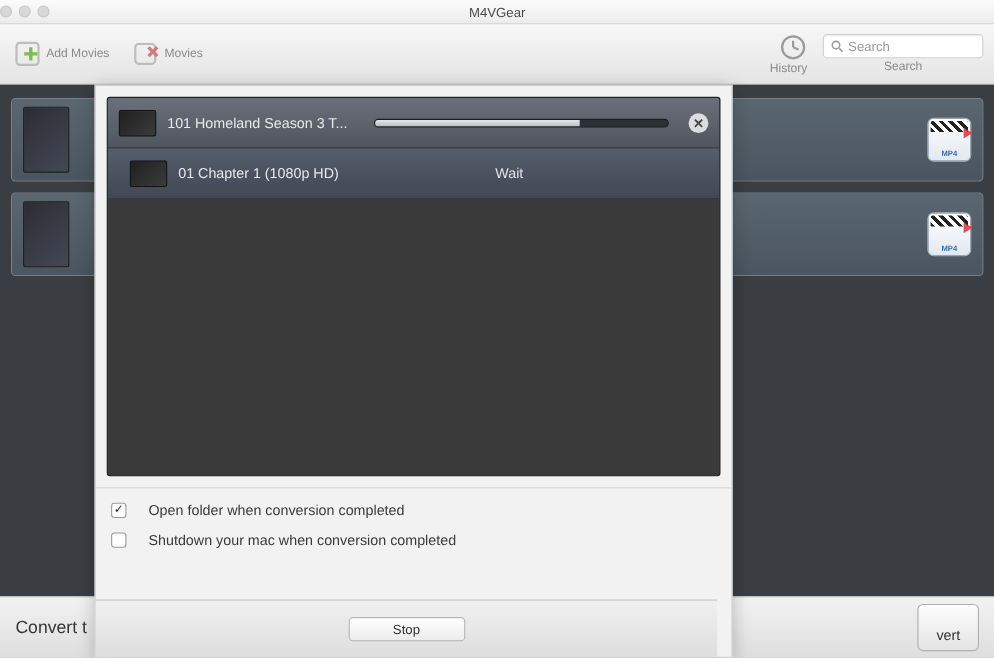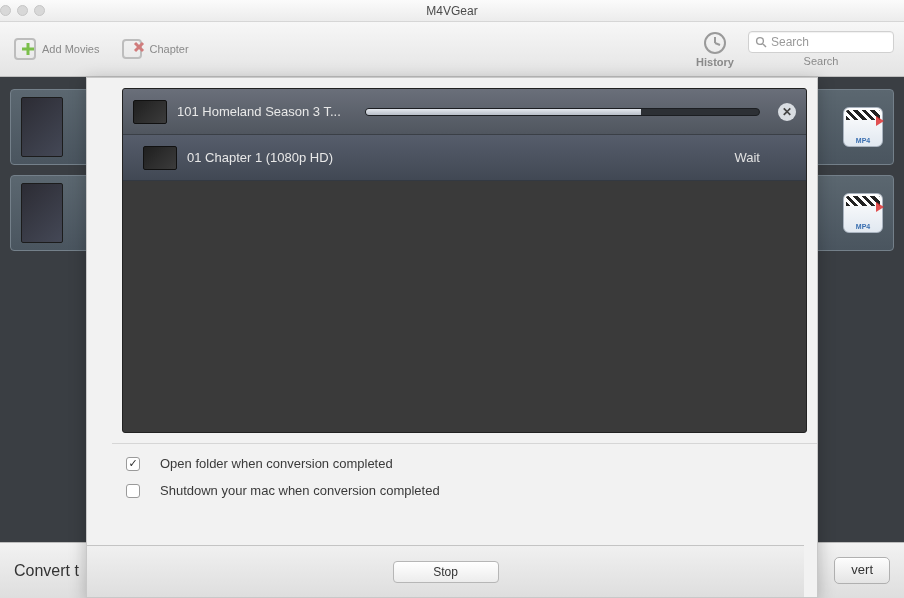--- a/index.html
+++ b/index.html
@@ -9,55 +9,55 @@
   .titlebar { height: 22px; background: linear-gradient(#fbfbfb,#ececec); display: flex; align-items: center; padding-left: 0; border-bottom: 1px solid #d6d6d6; position: relative; }
   .traffic { display:flex; gap:6px; }
   .dot { width:11px; height:11px; border-radius:50%; background:#d8d8d8; border:1px solid #c6c6c6; }
   .title { position:absolute; left:0; right:0; text-align:center; font-size:12px; color:#4a4a4a; }
 
   
   .toolbar { height: 55px; background: linear-gradient(#f7f7f7,#e4e4e4); border-bottom:1px solid #bfbfbf; display:flex; align-items:center; padding:0 10px; }
   .tool { display:flex; flex-direction:row; align-items:center; margin-right:18px; font-size:11px; color:#8a8a8a; }
   .tool svg { width:32px; height:28px; }
   .spacer { flex:1; }
-  .history { display:flex; flex-direction:column; align-items:center; font-size:11px; color:#8a8a8a; margin-right:14px;font-weight:bold; }
+  .history { display:flex; flex-direction:column; align-items:flex-end; font-size:11px; color:#8a8a8a; margin-right:14px; }
   .history svg { width:26px; height:26px; }
   .searchbox { width:146px; height:22px; background:#fff; border:1px solid #d0d0d0; border-radius:4px; display:flex; align-items:center; padding:0 6px; box-shadow:inset 0 1px 1px rgba(0,0,0,.06); }
   .searchbox svg { width:12px; height:12px; margin-right:4px; }
   .searchbox span.ph { color:#9a9a9a; font-size:12px; }
   .searchlbl { text-align:center; font-size:11px; color:#8a8a8a; margin-top:2px; }
 
   
   .main { position:relative; height: 465px; background:#3a3e43; }
   .row { position:absolute; left:10px; right:10px; height:76px; background:linear-gradient(#5b6770,#4a555f); border:1px solid #74808a; border-radius:4px; display:flex; align-items:center; padding:0 10px; }
   .row1 { top:12px; }
   .row2 { top:98px; }
   .poster { width:42px; height:60px; background:linear-gradient(135deg,#2c2c34,#444856); border:1px solid #1c1c1c; border-radius:2px; }
   .mp4 { margin-left:auto; width:40px; height:40px; background:linear-gradient(#ffffff,#e1e8f0); border-radius:6px; border:1px solid #aab4c0; position:relative; display:flex; flex-direction:column; justify-content:space-between; padding:2px; }
   .clap { height:10px; background:repeating-linear-gradient(45deg,#222 0 3px,#fff 3px 6px); border-radius:2px 2px 0 0; }
   .mp4lbl { font-size:7px; font-weight:bold; color:#3a6fb0; text-align:center; }
   .mp4 .arrow { position:absolute; right:-2px; top:8px; width:0;height:0;border-left:8px solid #d33; border-top:5px solid transparent; border-bottom:5px solid transparent; opacity:.85;}
 
   
   .footer { position:absolute; bottom:0; left:0; right:0; height:56px; background:linear-gradient(#f2f2f2,#dedede); border-top:1px solid #bcbcbc; display:flex; align-items:center; padding:0 14px; }
   .footer .ct { font-size:16px; color:#333; font-weight:500; }
-  .convertbtn { margin-left:auto; padding:4px 16px 6px; background:linear-gradient(#fdfdfd,#e4e4e4); border:1px solid #b0b0b0; border-radius:5px; font-size:13px; color:#333; box-shadow:0 1px 0 #fff inset; }
+  .convertbtn { margin-left:auto; padding:20px 16px 6px; background:linear-gradient(#fdfdfd,#e4e4e4); border:1px solid #b0b0b0; border-radius:5px; font-size:13px; color:#333; box-shadow:0 1px 0 #fff inset; }
 
   
-  .modal { position:absolute; top:77px; left:86px; width:732px; height:521px; background:#f2f2f2; border:1px solid #c8c8c8; box-shadow:0 4px 16px rgba(0,0,0,.25);padding-left:25px; }
+  .modal { position:absolute; top:77px; left:86px; width:580px; height:521px; background:#f2f2f2; border:1px solid #c8c8c8; box-shadow:0 4px 16px rgba(0,0,0,.25); }
   .modal-list { margin:10px; height:345px; background:#3a3a3a; border:1px solid #222; border-radius:3px; overflow:hidden; }
   .mrow { height:46px; display:flex; align-items:center; padding:0 10px; gap:10px; color:#e8e8e8; font-size:13px; }
   .mrow.active { background:linear-gradient(#6a6f7a,#50565f); border-bottom:1px solid #3a3f46; }
   .mrow.sub { background:linear-gradient(#565d6b,#414854); border-bottom:1px solid #333942; }
   .thumb { width:34px; height:24px; background:linear-gradient(135deg,#1f1f1f,#3c3c3c); border:1px solid #111; border-radius:2px; flex-shrink:0; }
   .mtitle { white-space:nowrap; overflow:hidden; text-overflow:ellipsis; }
   .prog { flex:1; height:8px; background:#2d3035; border:1px solid #1c1e22; border-radius:4px; margin-left:8px; position:relative; overflow:hidden; }
   .prog .bar { position:absolute; left:0; top:0; bottom:0; width:70%; background:linear-gradient(#e4e8ee,#b8bec8); }
   .closex { width:18px; height:18px; border-radius:50%; background:#d9dde2; color:#444; display:flex; align-items:center; justify-content:center; font-size:12px; font-weight:bold; flex-shrink:0; margin-left:8px; cursor:pointer; }
-  .wait { flex:1; text-align:right; color:#e2e2e2; font-size:13px; }
+  .wait { flex:1; text-align:center; color:#e2e2e2; font-size:13px; }
   .indent { width:0px; }
 
   .opts { padding:6px 14px; border-top:1px solid #d6d6d6; }
   .opt { display:flex; align-items:center; gap:20px; padding:6px 0; font-size:13px; color:#3a3a3a; }
   .chk { width:14px; height:14px; border:1px solid #9a9a9a; border-radius:3px; background:#fff; display:flex; align-items:center; justify-content:center; font-size:11px; color:#2a2a2a; }
   .chk.on::before { content:"✓"; line-height:1; }
 
   .modal-footer { position:absolute; bottom:0; left:0; right:13px; height:52px; background:linear-gradient(#f0f0f0,#dedede); border-top:1px solid #c4c4c4; display:flex; align-items:center; justify-content:center; }
   .stopbtn { width:106px; height:22px; background:linear-gradient(#ffffff,#ececec); border:1px solid #b6b6b6; border-radius:4px; font-size:12px; color:#333; display:flex; align-items:center; justify-content:center; box-shadow:0 1px 0 #fff inset; }
 
@@ -82,21 +82,21 @@
       <line x1="12" y1="14" x2="24" y2="14" stroke="#7bbf4b" stroke-width="3"></line>
     </svg>
     <span>Add Movies</span>
   </div>
   <div class="tool">
     <svg viewBox="0 0 32 28">
       <rect x="6" y="5" width="18" height="18" rx="3" fill="none" stroke="#bdbdbd" stroke-width="2"></rect>
       <line x1="18" y1="8" x2="26" y2="16" stroke="#d07c7c" stroke-width="3"></line>
       <line x1="26" y1="8" x2="18" y2="16" stroke="#d07c7c" stroke-width="3"></line>
     </svg>
-    <span>Chapter</span>
+    <span>Movies</span>
   </div>
   <div class="spacer"></div>
   <div class="history">
     <svg viewBox="0 0 26 26">
       <circle cx="13" cy="13" r="10" fill="none" stroke="#9a9a9a" stroke-width="2"></circle>
       <line x1="13" y1="13" x2="13" y2="7" stroke="#9a9a9a" stroke-width="2"></line>
       <line x1="13" y1="13" x2="18" y2="15" stroke="#9a9a9a" stroke-width="2"></line>
     </svg>
     <span>History</span>
   </div>

